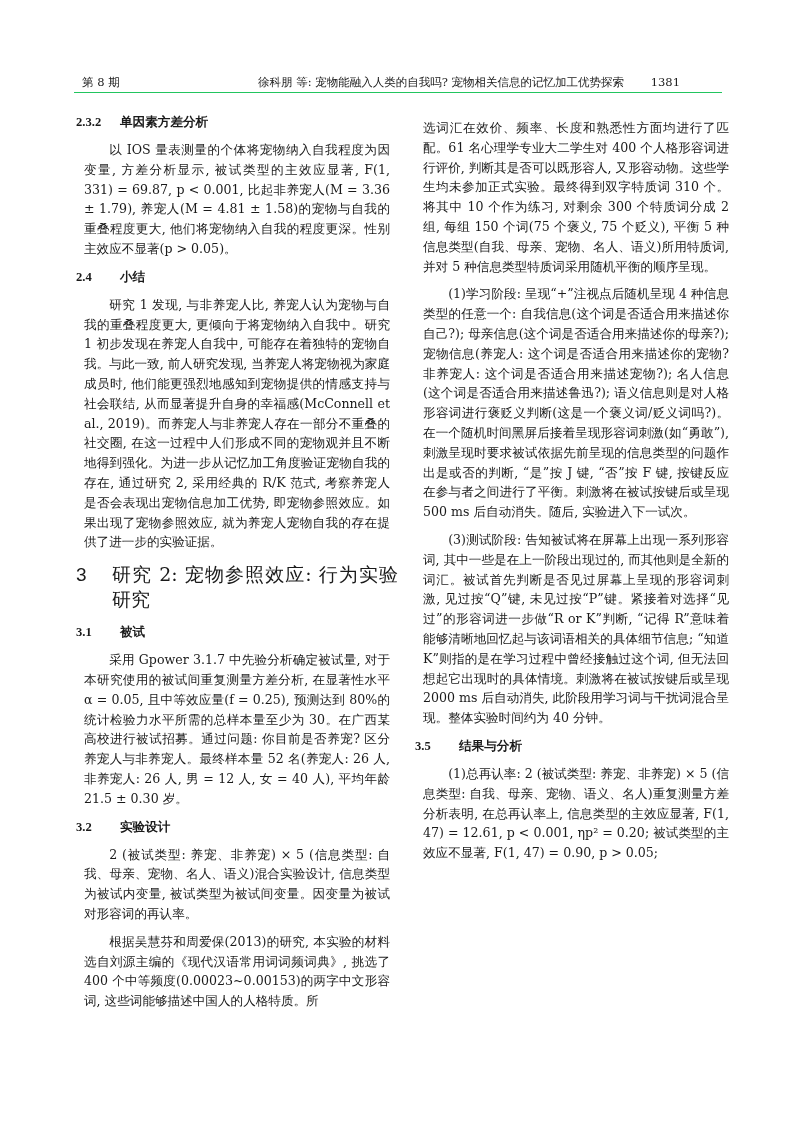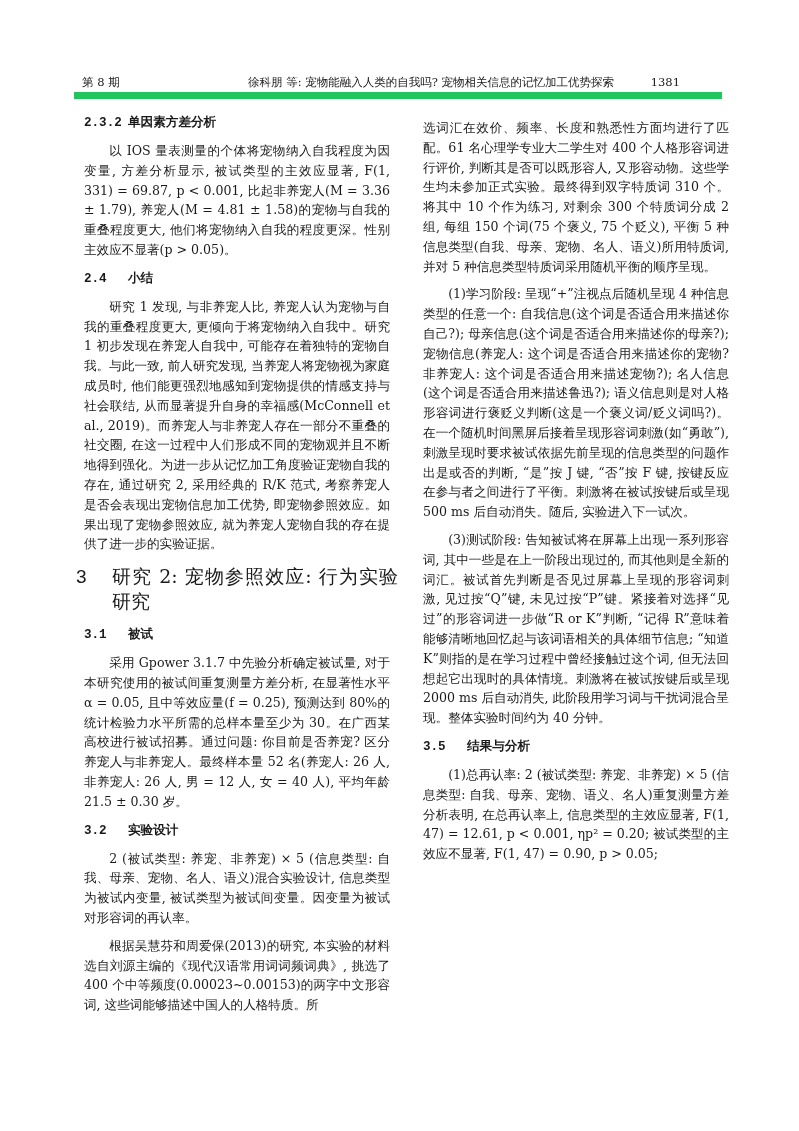--- a/index.html
+++ b/index.html
@@ -1,30 +1,30 @@
 <!DOCTYPE html>
 <html><head>
 <meta charset="utf-8">
 <style>
   html, body { margin: 0; padding: 0; background: #ffffff; }
   body { width: 799px; height: 1131px; position: relative; overflow: hidden;
          font-family: "DejaVu Serif", "Liberation Serif", serif; color: #1a1a1a; }
   .header { position: absolute; left: 74px; top: 74px; width: 648px; height: 18px;
-            border-bottom: 7px solid #22c55e; font-size: 11.5px; line-height: 14px; }
+            border-bottom: 1px solid #22c55e; font-size: 11.5px; line-height: 14px; }
   .header .issue { position: absolute; left: 8px; top: 1px; }
-  .header .title { position: absolute; left: 174px; top: 1px; white-space: nowrap; }
+  .header .title { position: absolute; left: 184px; top: 1px; white-space: nowrap; }
   .header .page { position: absolute; right: 42px; top: 1px; }
   .col { position: absolute; top: 110px; width: 322px; font-size: 12.6px; line-height: 19.8px;
          text-align: justify; }
   .col.left { left: 76px; }
   .col.right { left: 415px; }
   p { margin: 8px; text-indent: 2em; }
   .h3 { font-family: "DejaVu Sans", "Liberation Sans", sans-serif; font-weight: bold;
         font-size: 12.6px; line-height: 20px; margin: 2px 0 1px 0; }
-  .h3 .num { font-family: Liberation Mono, monospace; display: inline-block; width: 44px; margin-left: 8px; }
+  .h3 .num { font-family: Liberation Serif, serif; display: inline-block; width: 44px; }
   .h2 { font-size: 19px; line-height: 25px; margin: 10px 0 10px 0; display: flex; }
   .h2 .num { display: inline-block; width: 36px; flex: none; font-family: "Liberation Sans", sans-serif; }
   .h2 .txt { flex: 1; }
 </style>
 </head>
 <body>
 
 <div class="header">
   <span class="issue">第 8 期</span>
   <span class="title">徐科朋 等: 宠物能融入人类的自我吗? 宠物相关信息的记忆加工优势探索</span>

